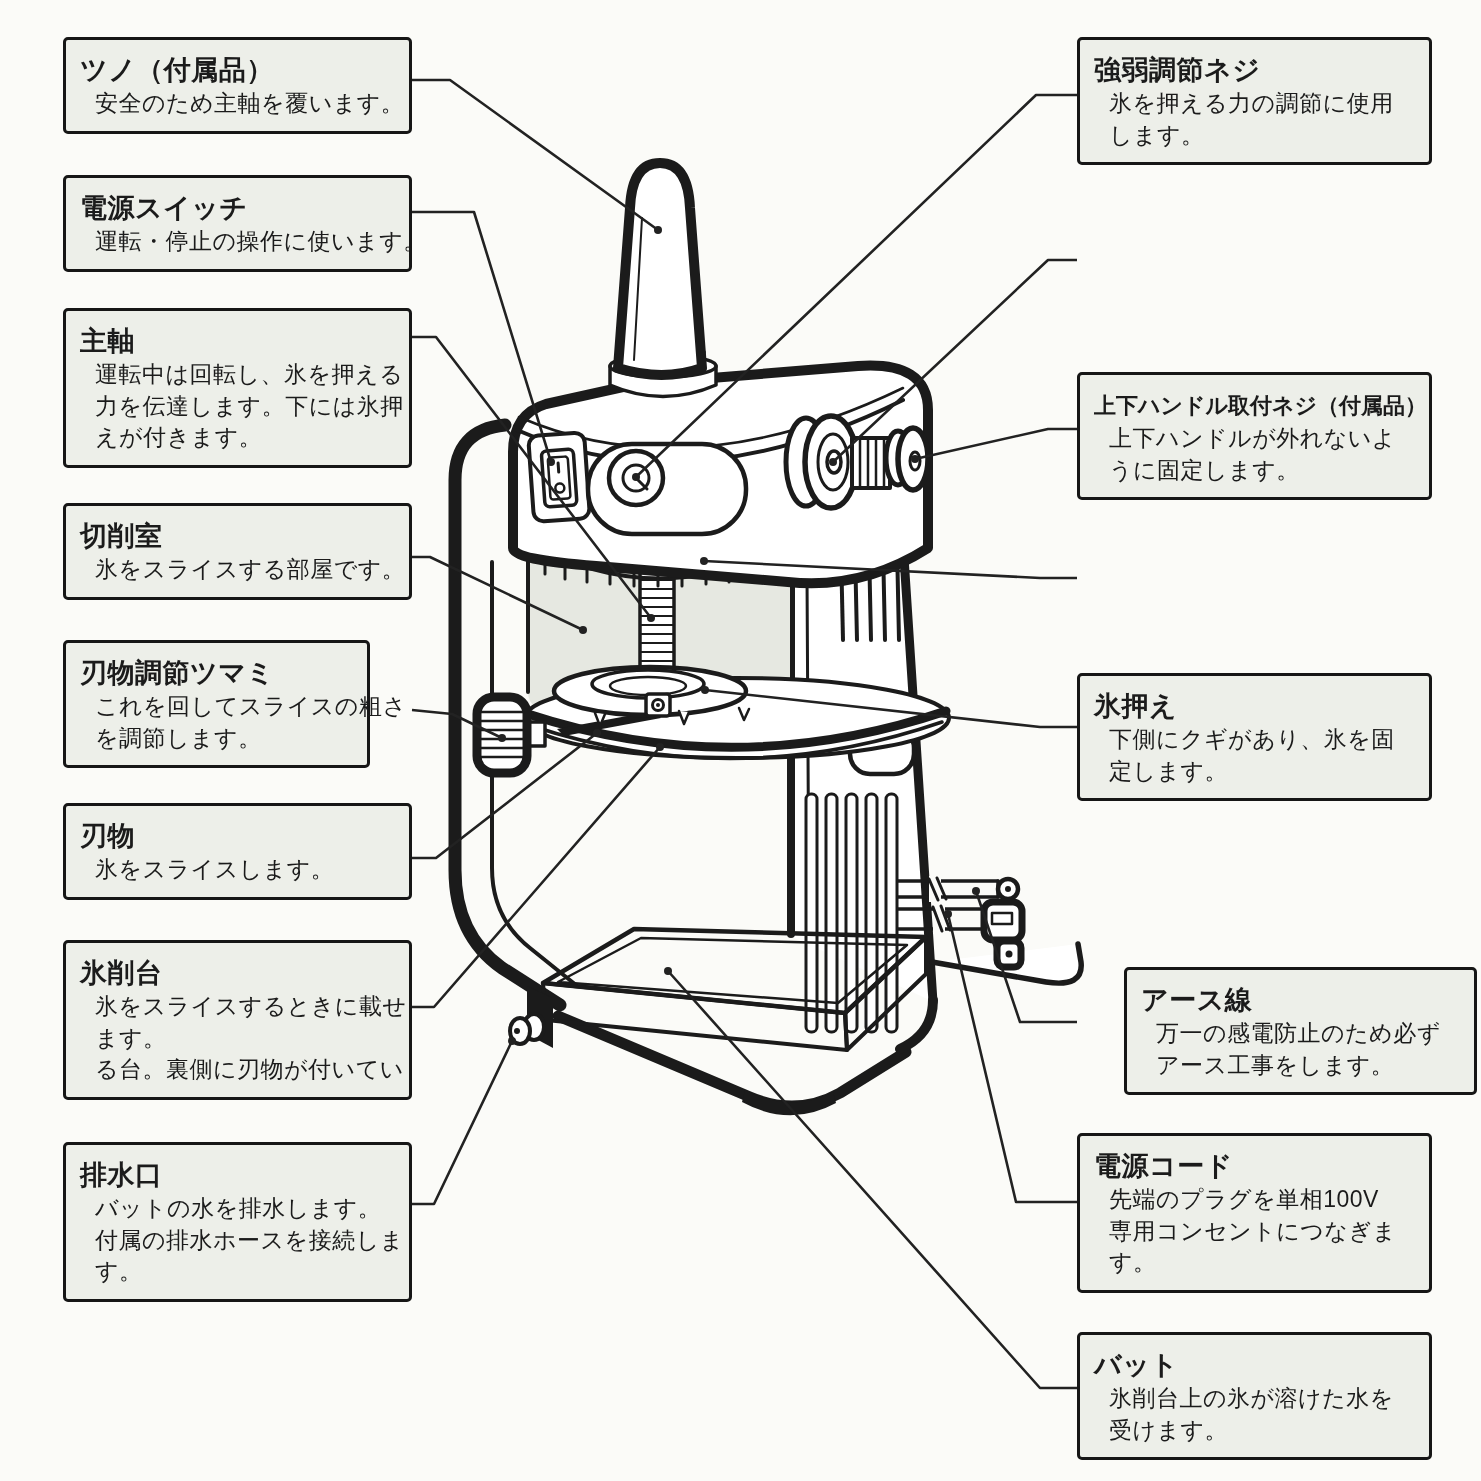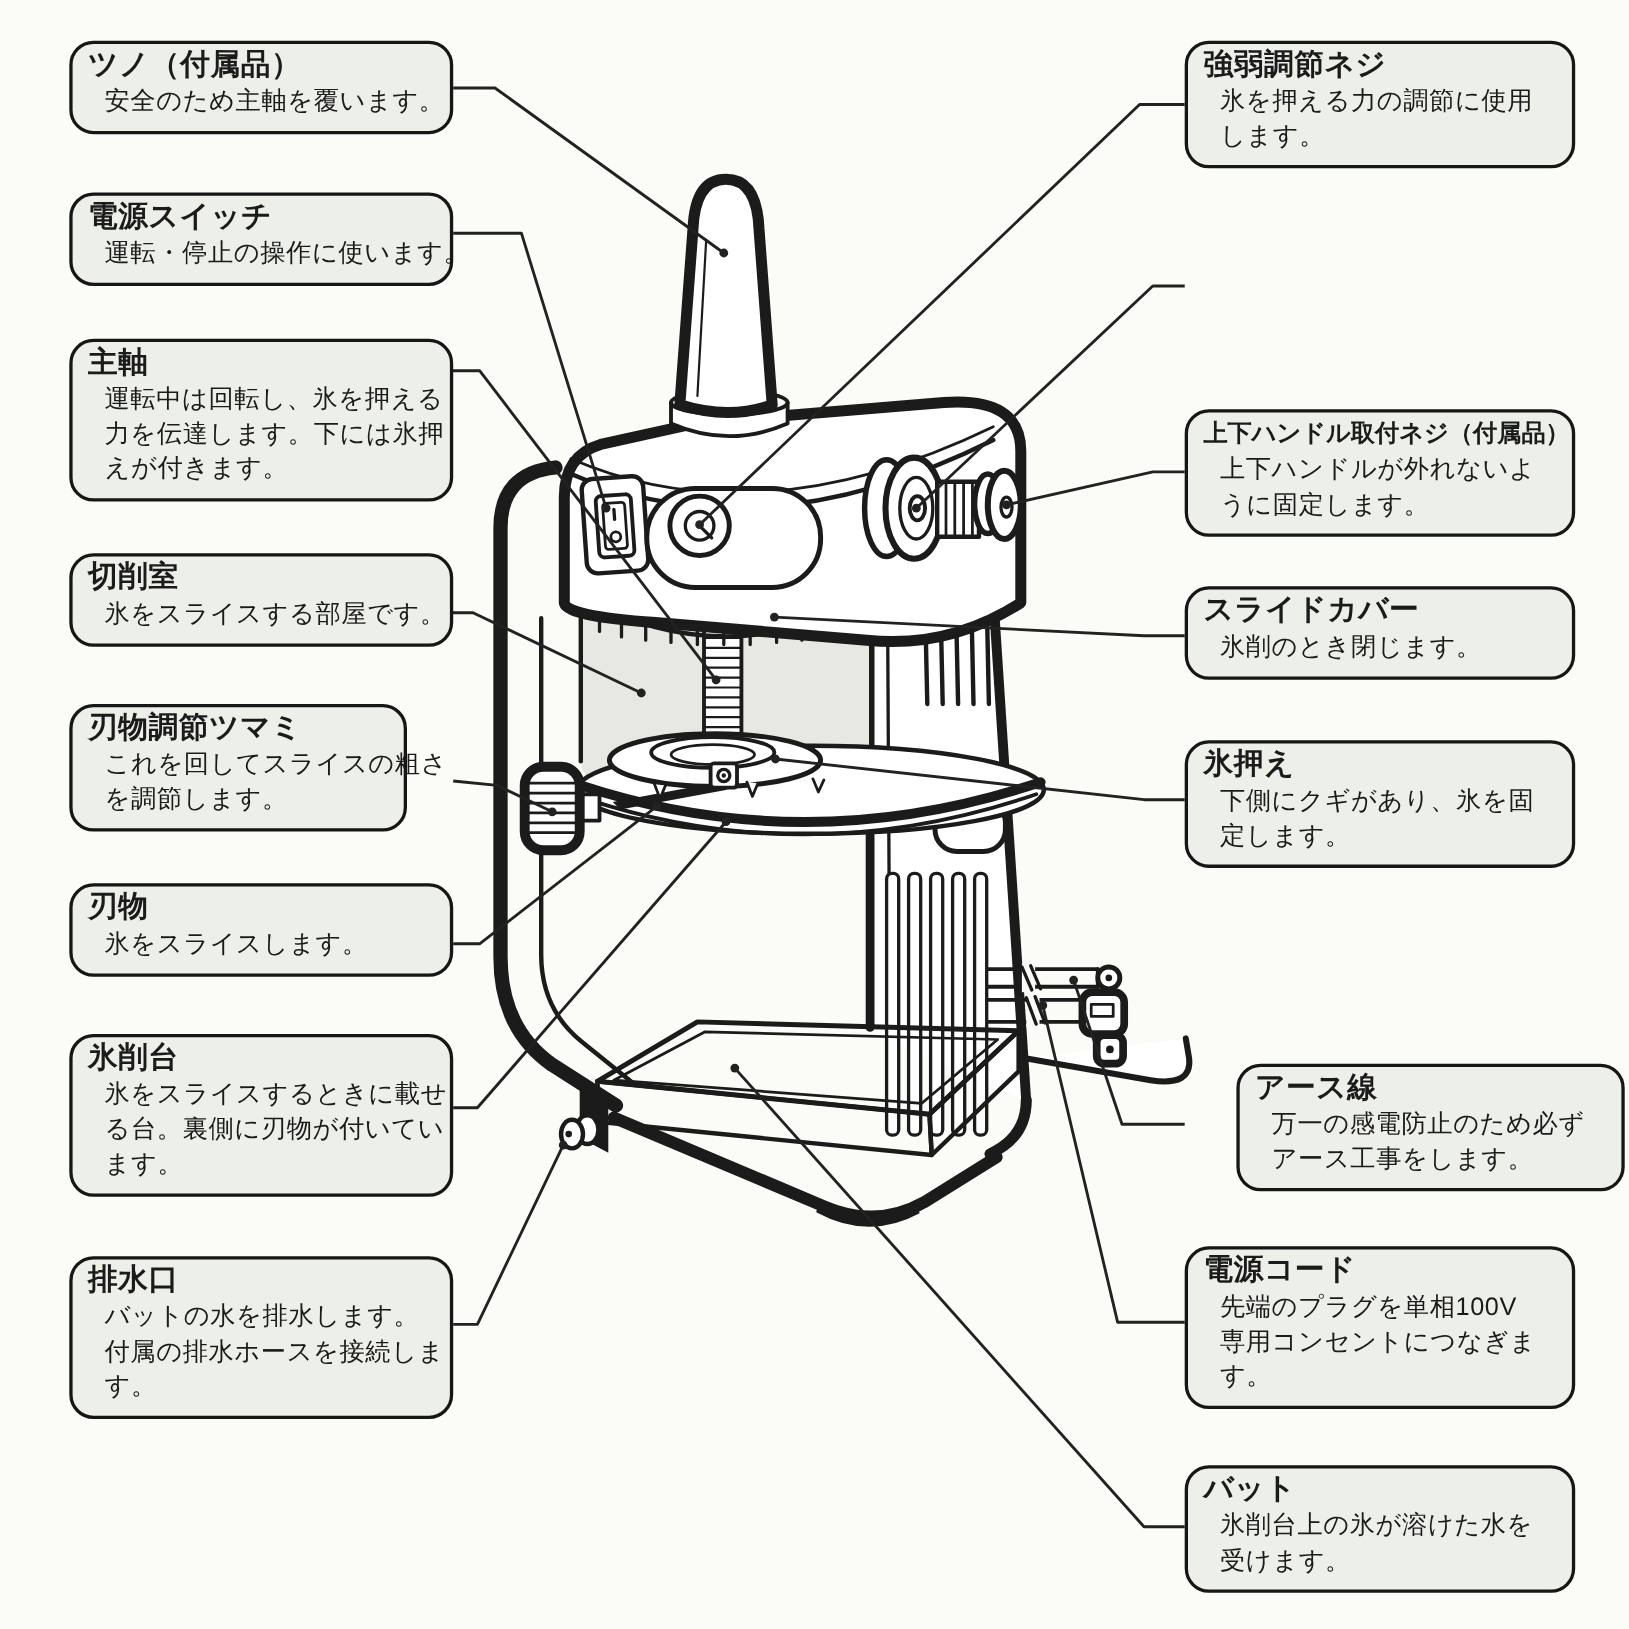--- a/index.html
+++ b/index.html
@@ -17,22 +17,22 @@
     overflow:hidden;
     font-family:"Liberation Sans","DejaVu Sans",sans-serif;
     color:var(--ink);
   }
   #art{position:absolute;left:0;top:0;width:1481px;height:1481px;}
   .label{
     position:absolute;
     box-sizing:border-box;
     background:var(--box-fill);
     border:3px solid var(--box-border);
-    border-radius:22px;
-    padding:3px 12px 11px 14px;
+    border-radius:5px;
+    padding:15px 12px 11px 14px;
     z-index:5;
   }
   .label .t{
     font-size:27px;
     font-weight:bold;
     line-height:31px;
     letter-spacing:0.5px;
     white-space:nowrap;
   }
   .label .t.title-small{font-size:22px;line-height:31px;letter-spacing:0;}
@@ -299,22 +299,22 @@
     <div class="t">刃物</div>
     <div class="d">
         <span class="ln">氷をスライスします。</span>
       </div>
   </div>
 
   <div class="label" style="left:63px;top:940px;width:349px">
     <div class="t">氷削台</div>
     <div class="d">
       <span class="ln">氷をスライスするときに載せ</span>
+      <span class="ln">ます。</span>
       <span class="ln">る台。裏側に刃物が付いてい</span>
-      <span class="ln">ます。</span>
     </div>
   </div>
 
   <div class="label" style="left:63px;top:1142px;width:349px">
     <div class="t">排水口</div>
     <div class="d">
       <span class="ln">バットの水を排水します。</span>
       <span class="ln">付属の排水ホースを接続しま</span>
       <span class="ln">す。</span>
     </div>
@@ -330,26 +330,20 @@
 
 
   <div class="label" style="left:1077px;top:372px;width:355px">
     <div class="t title-small">上下ハンドル取付ネジ（付属品）</div>
     <div class="d">
       <span class="ln">上下ハンドルが外れないよ</span>
       <span class="ln">うに固定します。</span>
     </div>
   </div>
 
-  <div class="label" style="left:1077px;top:533px;width:355px">
-    <div class="t">スライドカバー</div>
-    <div class="d">
-        <span class="ln">氷削のとき閉じます。</span>
-      </div>
-  </div>
 
   <div class="label" style="left:1077px;top:673px;width:355px">
     <div class="t">氷押え</div>
     <div class="d">
       <span class="ln">下側にクギがあり、氷を固</span>
       <span class="ln">定します。</span>
     </div>
   </div>
 
   <div class="label" style="left:1124px;top:967px;width:353px">

